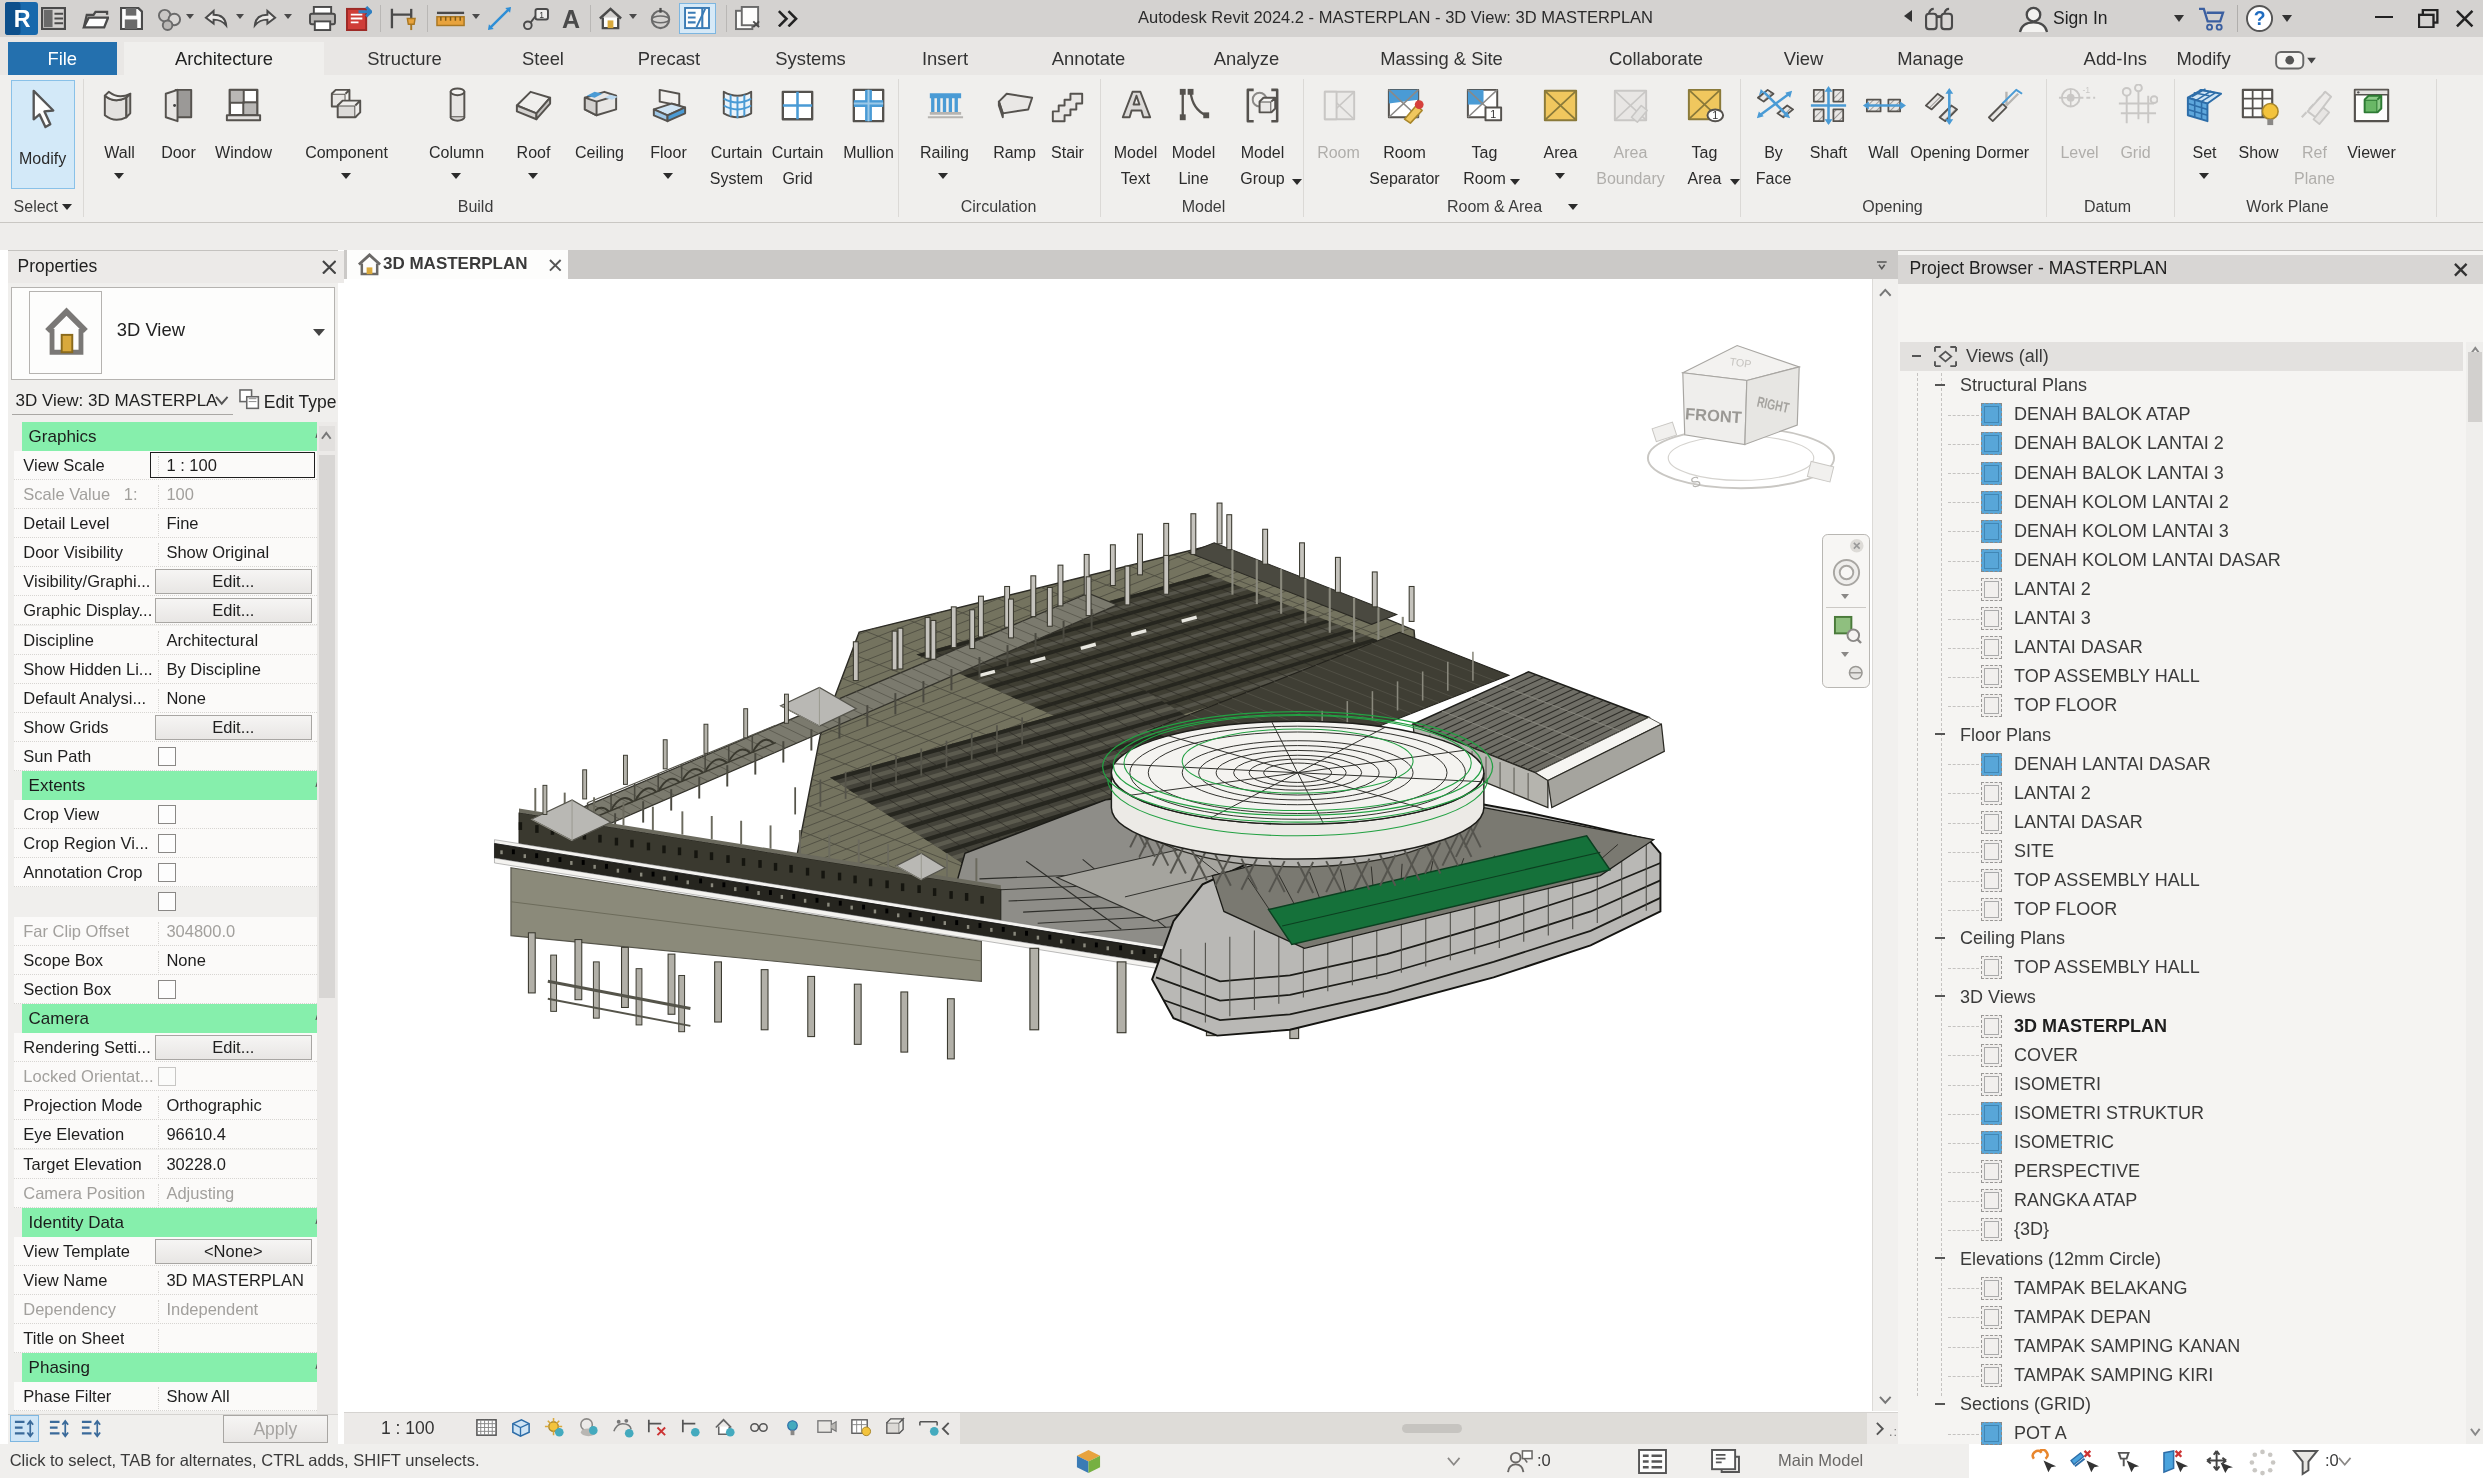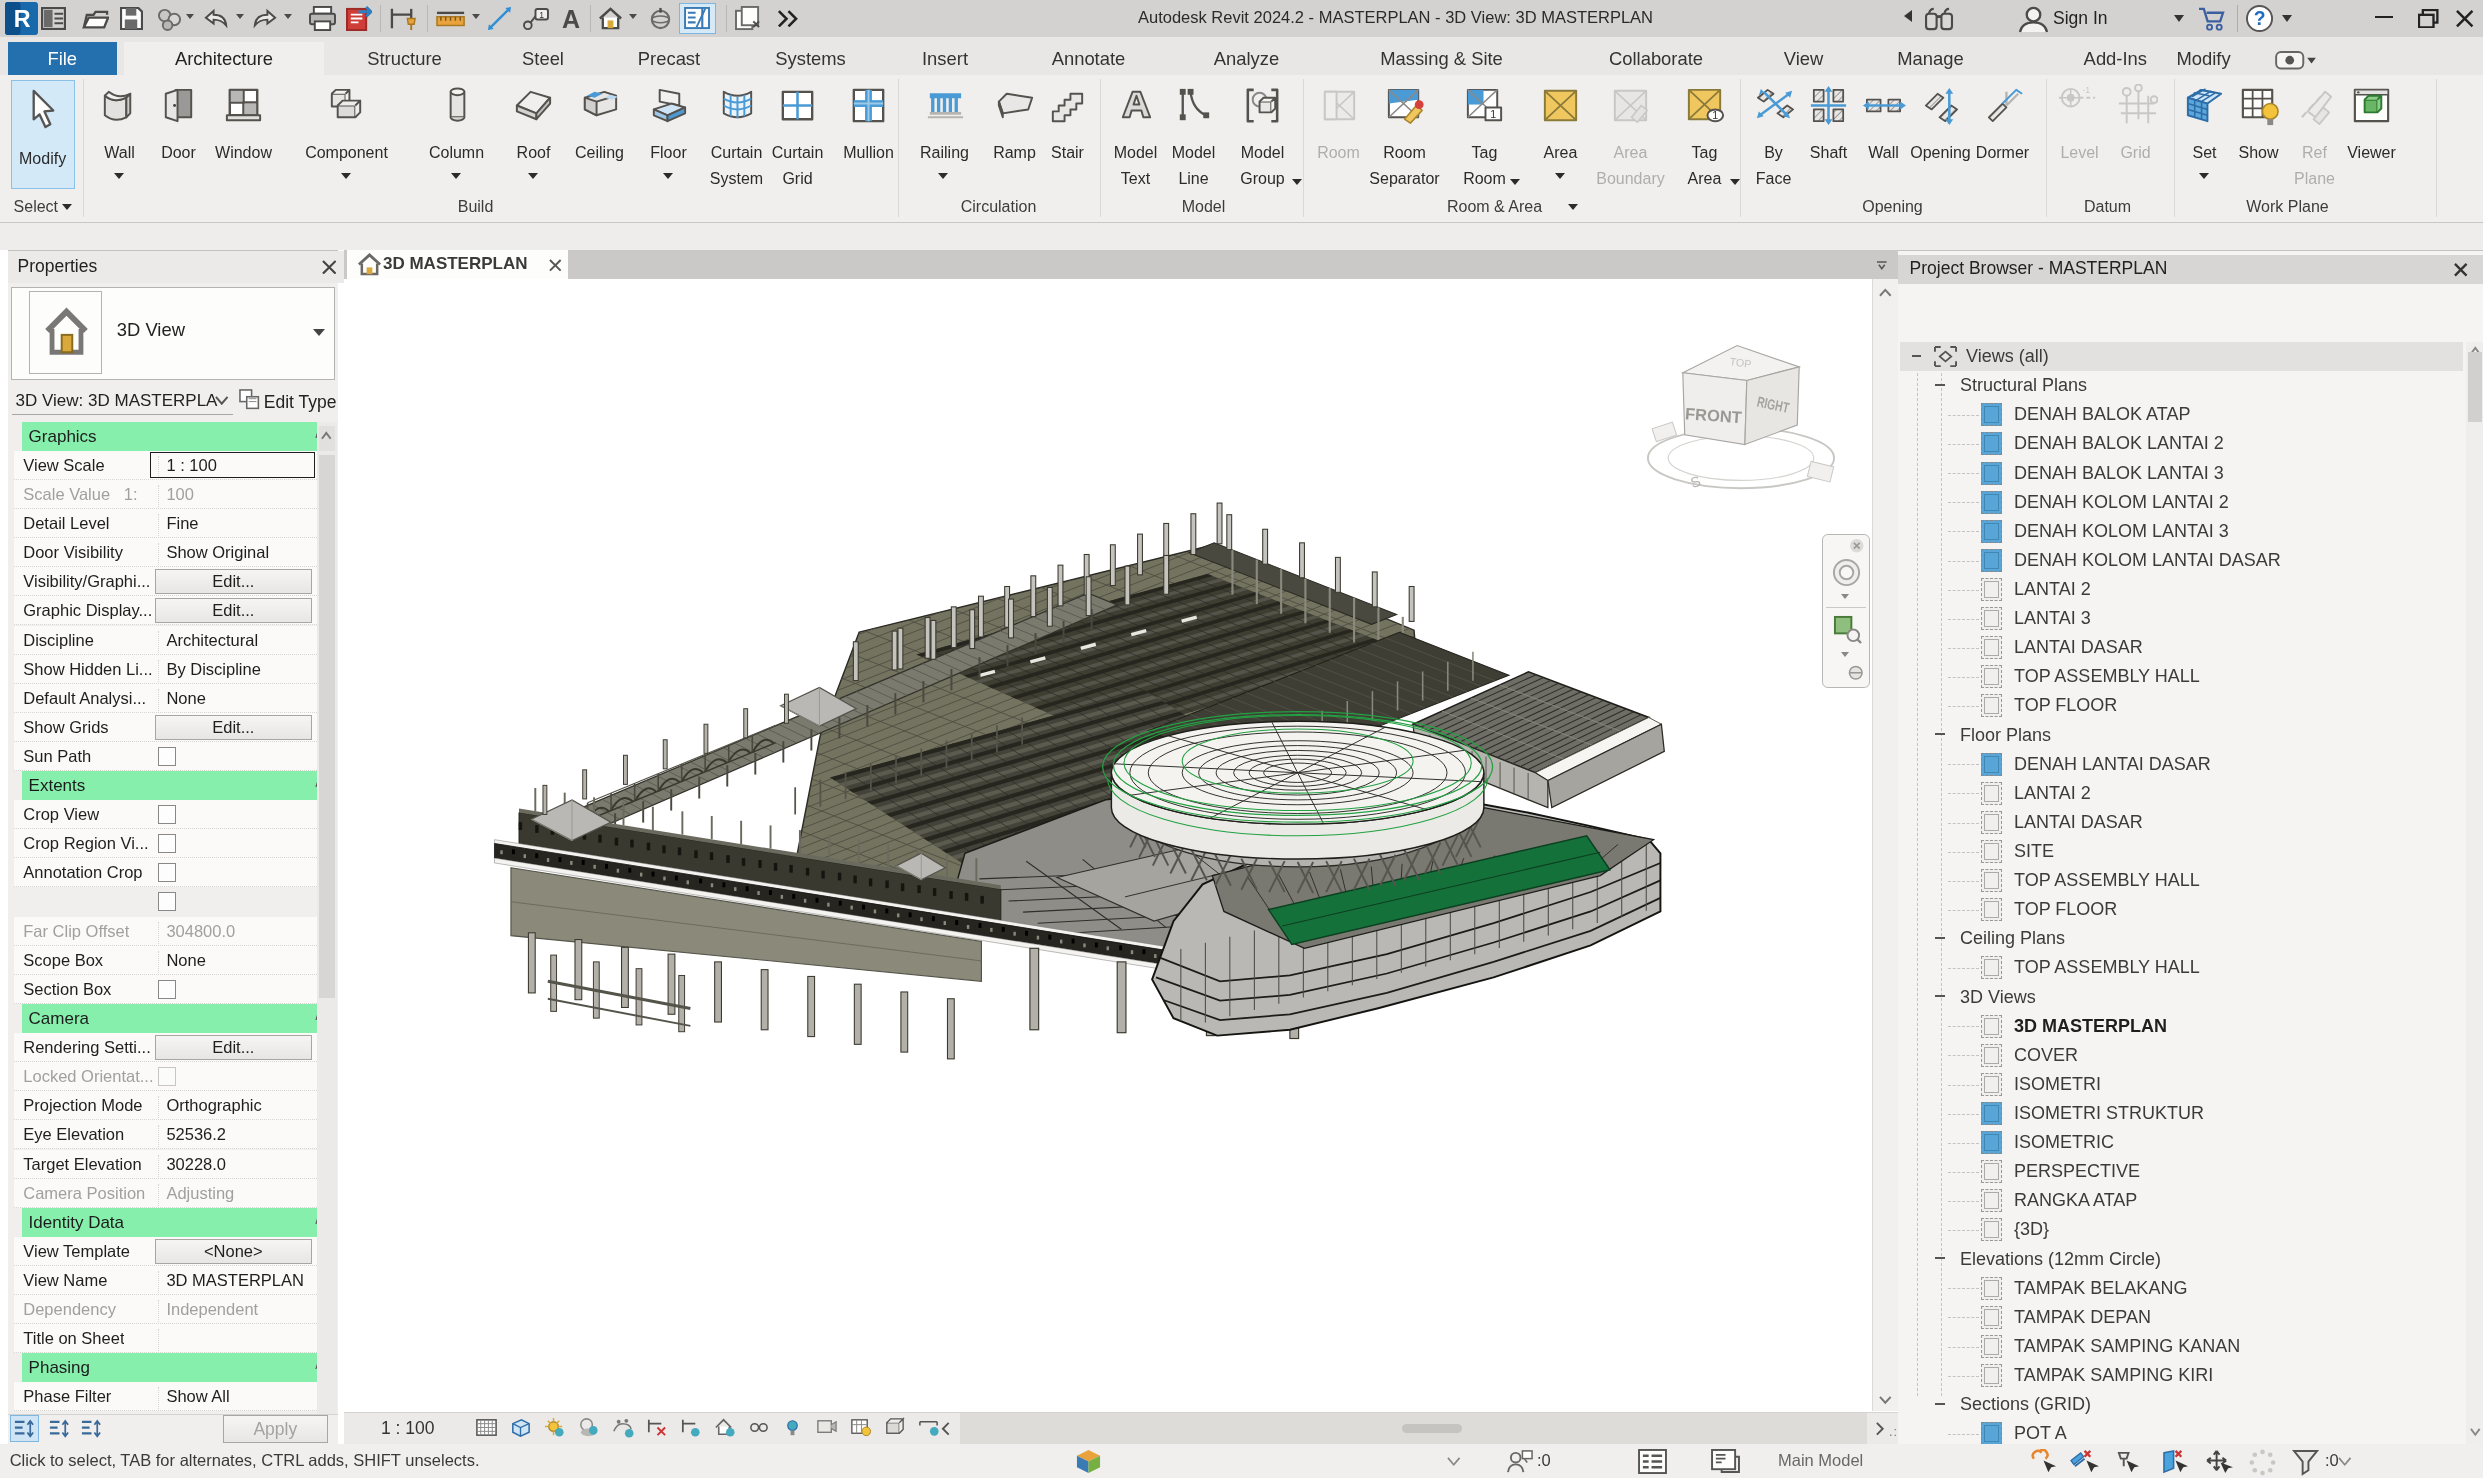--- a/index.html
+++ b/index.html
@@ -10,21 +10,21 @@
 .rtab{position:absolute;top:4.9px;height:33px;line-height:33px;font-size:18.4px;color:#333;}
 #filetab{background:#2470ae;color:#fff;left:7.8px;top:4.9px;width:109px;text-align:center;height:33px;line-height:33px;font-size:18.4px;position:absolute;}
 .rtab.active{background:#f0efed;color:#222;}
 #ribbon{left:0;top:75px;width:2483px;height:148px;background:#f0efed;border-bottom:1px solid #c9c7c3;box-sizing:border-box;}
 .pdiv{position:absolute;top:3.9px;width:1px;height:138px;background:#dbd9d6;}
 .plabel{position:absolute;top:123px;height:21.3px;font-size:16px;color:#3c3c3c;white-space:nowrap;}
 .rlabel{position:absolute;font-size:16px;color:#2b2b2b;text-align:center;line-height:20.4px;white-space:nowrap;}
 .rlabel.dis{color:#b0aeab;}
 .ribic{position:absolute;top:8.7px;}
 #gap{left:0;top:223px;width:2483px;height:27px;background:#eeedeb;}
-#statusbar{left:0;top:1444px;width:2483px;height:35px;background:#f0efed;font-size:16.5px;color:#3a3a3a;}
+#statusbar{left:0;top:1444px;width:1969px;height:35px;background:#f0efed;font-size:16.5px;color:#3a3a3a;}
 
 #props{left:7.8px;top:250px;width:330px;height:1194px;background:#f0efed;border-top:1px solid #c4c2bf;box-sizing:border-box;font-size:16.5px;color:#1e1e1e;}
 #props .hdr{position:absolute;left:0;top:0;width:364px;height:32px;background:#eceae8;}
 .prow{position:absolute;left:5.8px;width:303px;height:29px;border-bottom:1px dotted #d7d5d2;box-sizing:border-box;background:#fbfaf9;}
 .prow .lab{position:absolute;left:9.7px;top:4.9px;white-space:nowrap;overflow:hidden;max-width:132px;}
 .prow .val{position:absolute;left:144px;top:4.9px;white-space:nowrap;border-left:1px dotted #d7d5d2;padding-left:7.8px;height:24px;width:150px;}
 .psec{position:absolute;left:14px;width:309px;height:29px;background:#86efac;font-size:17px;color:#1c1c1c;}
 .psec span{position:absolute;left:6.8px;top:4.9px;}
 .psec .car{position:absolute;left:auto;right:7.8px;top:3.9px;color:#555;font-size:12.6px;}
 .pbtn{position:absolute;border:1px solid #a8a6a3;background:linear-gradient(#f6f5f4,#e8e6e4);text-align:center;}
@@ -700,21 +700,21 @@
       <div class="prow" style="top:811px;">
         <span class="lab gtxt">Locked Orientat...</span>
       </div>
       <div class="chk" style="left:150px;top:816px;opacity:.45"></div>
       <div class="prow" style="top:840px;">
         <span class="lab">Projection Mode</span>
         <span class="val">Orthographic</span>
       </div>
       <div class="prow" style="top:869px;">
         <span class="lab">Eye Elevation</span>
-        <span class="val">52536.2</span>
+        <span class="val">96610.4</span>
       </div>
       <div class="prow" style="top:899px;">
         <span class="lab">Target Elevation</span>
         <span class="val">30228.0</span>
       </div>
       <div class="prow" style="top:928px;">
         <span class="lab gtxt">Camera Position</span>
         <span class="val gtxt">Adjusting</span>
       </div>
       <div class="psec" style="top:957px;">

